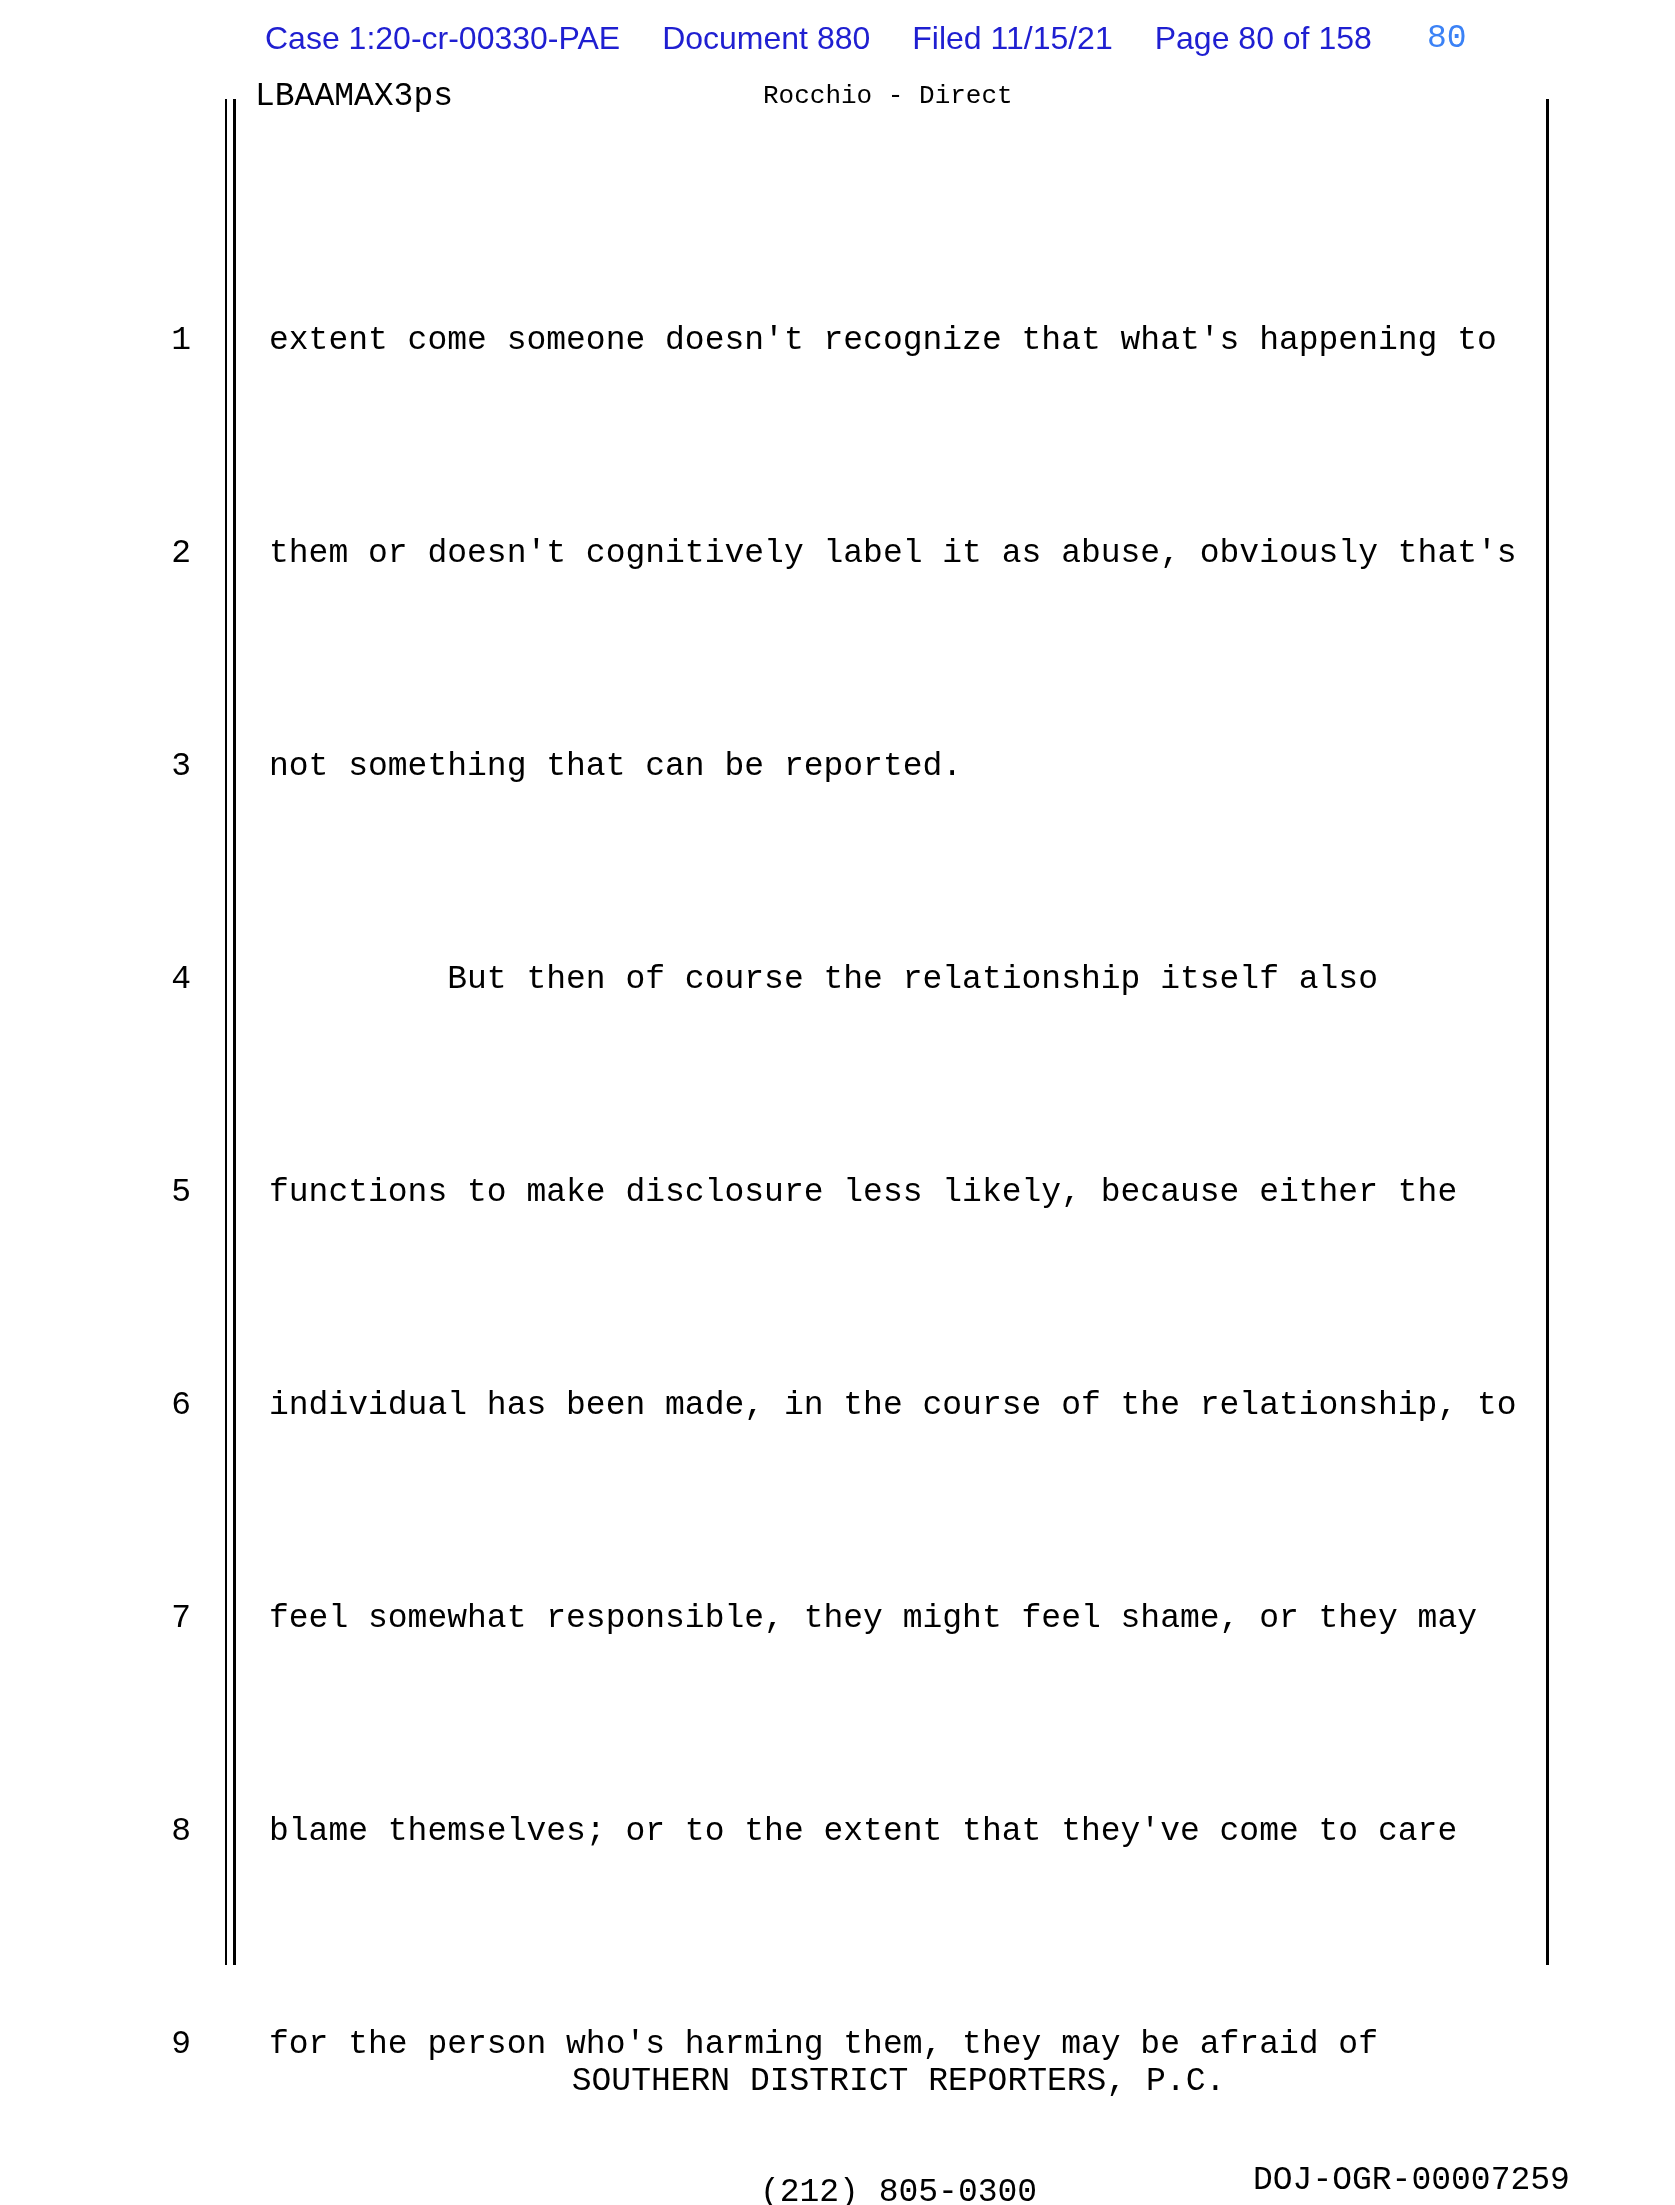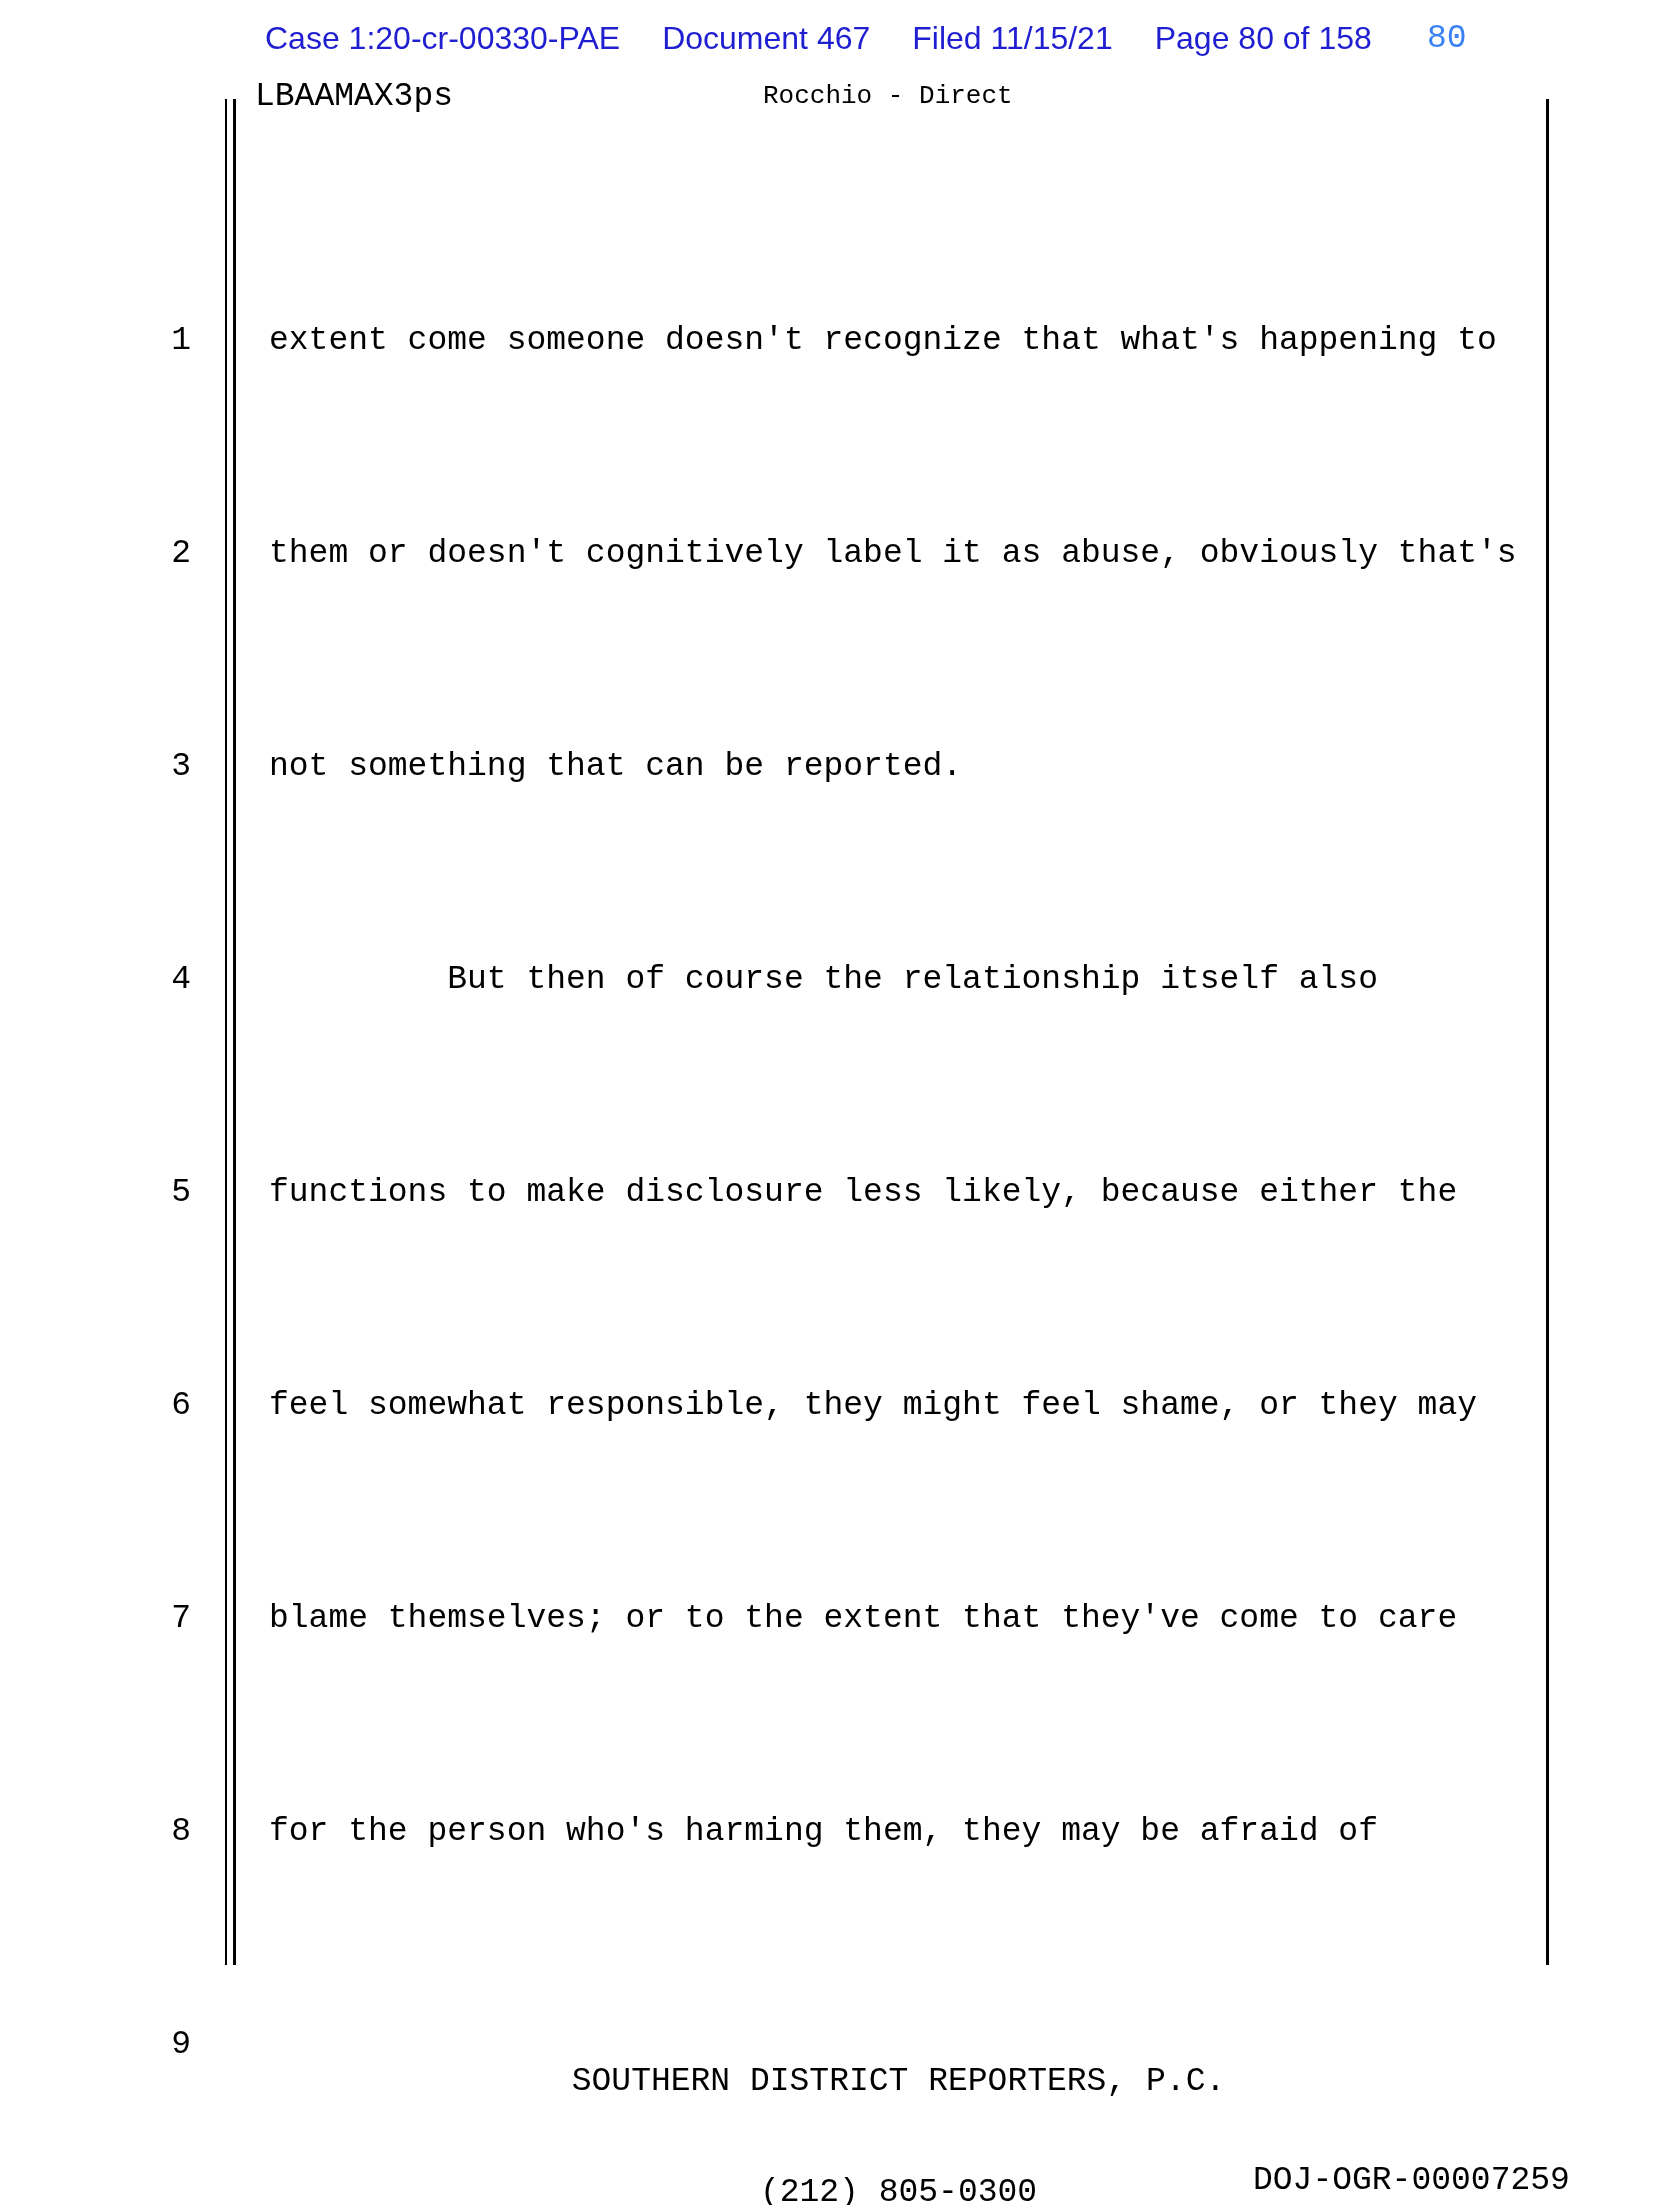--- a/index.html
+++ b/index.html
@@ -106,21 +106,21 @@
     white-space: pre;
   }
 </style>
 </head>
 <body>
 
 <div class="page">
 
   <div class="stamp" style="color: rgb(31, 31, 209);">
     <span>Case 1:20-cr-00330-PAE</span>
-    <span>Document 467</span>
+    <span>Document 880</span>
     <span>Filed 11/15/21</span>
     <span>Page 80 of 158</span>
   </div>
   <div class="stamp-page-no">80</div>
 
   <div class="transcript-id">LBAAMAX3ps</div>
   <div class="session-title">Rocchio - Direct</div>
 
   <div class="rule rule-left-outer"></div>
   <div class="rule rule-left-inner"></div>
@@ -153,20 +153,21 @@
     
     
   </div>
 
   <div class="transcript-text">
     <div>extent come someone doesn't recognize that what's happening to</div>
     <div>them or doesn't cognitively label it as abuse, obviously that's</div>
     <div>not something that can be reported.</div>
     <div>         But then of course the relationship itself also</div>
     <div>functions to make disclosure less likely, because either the</div>
+    <div>individual has been made, in the course of the relationship, to</div>
     <div>feel somewhat responsible, they might feel shame, or they may</div>
     <div>blame themselves; or to the extent that they've come to care</div>
     <div>for the person who's harming them, they may be afraid of</div>
     
     
     
     
     
     
     

